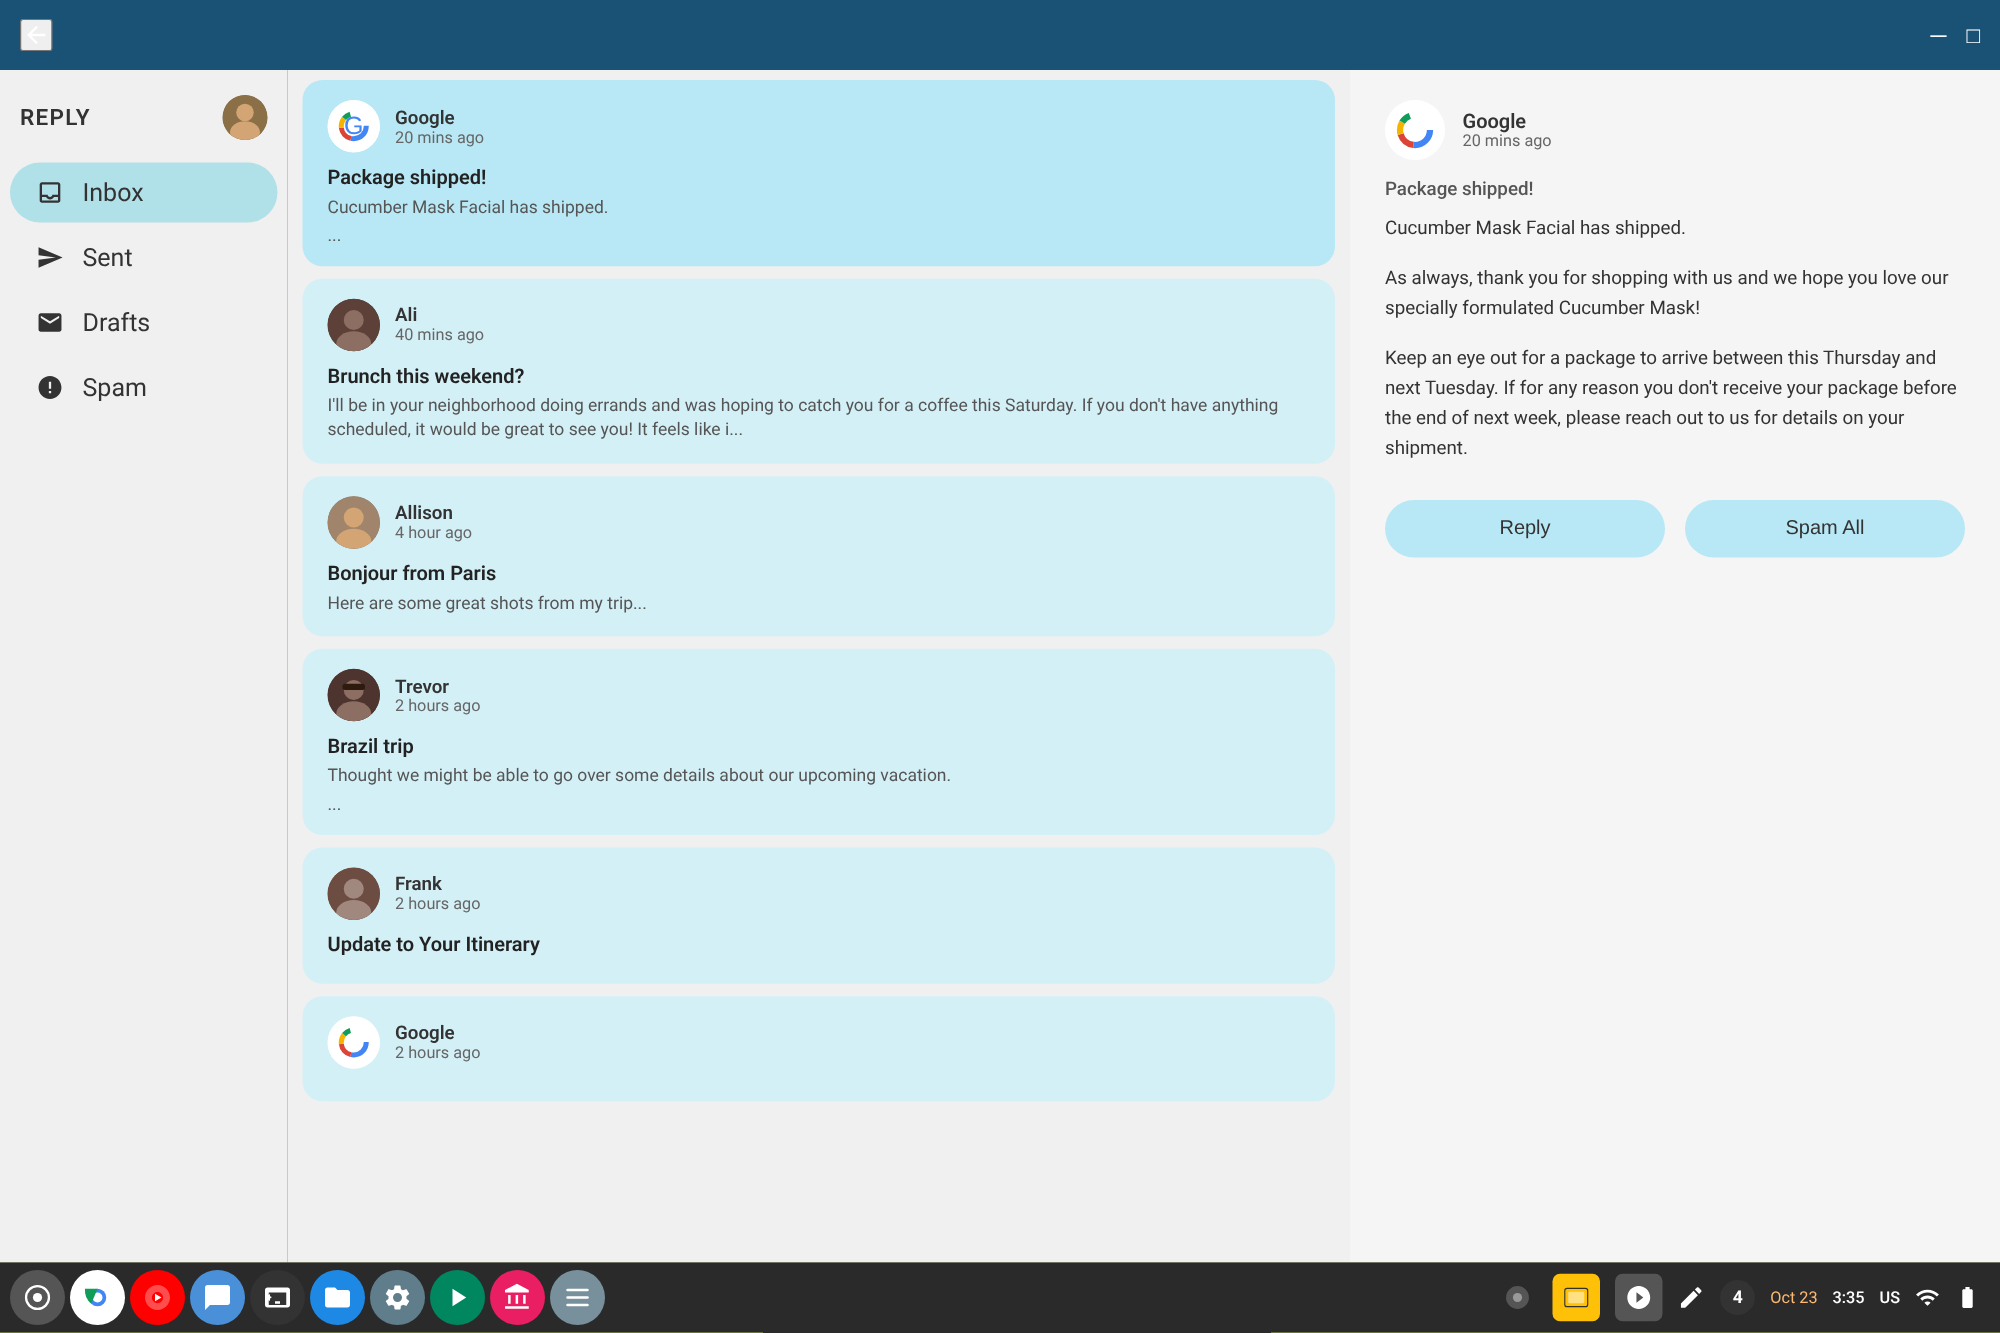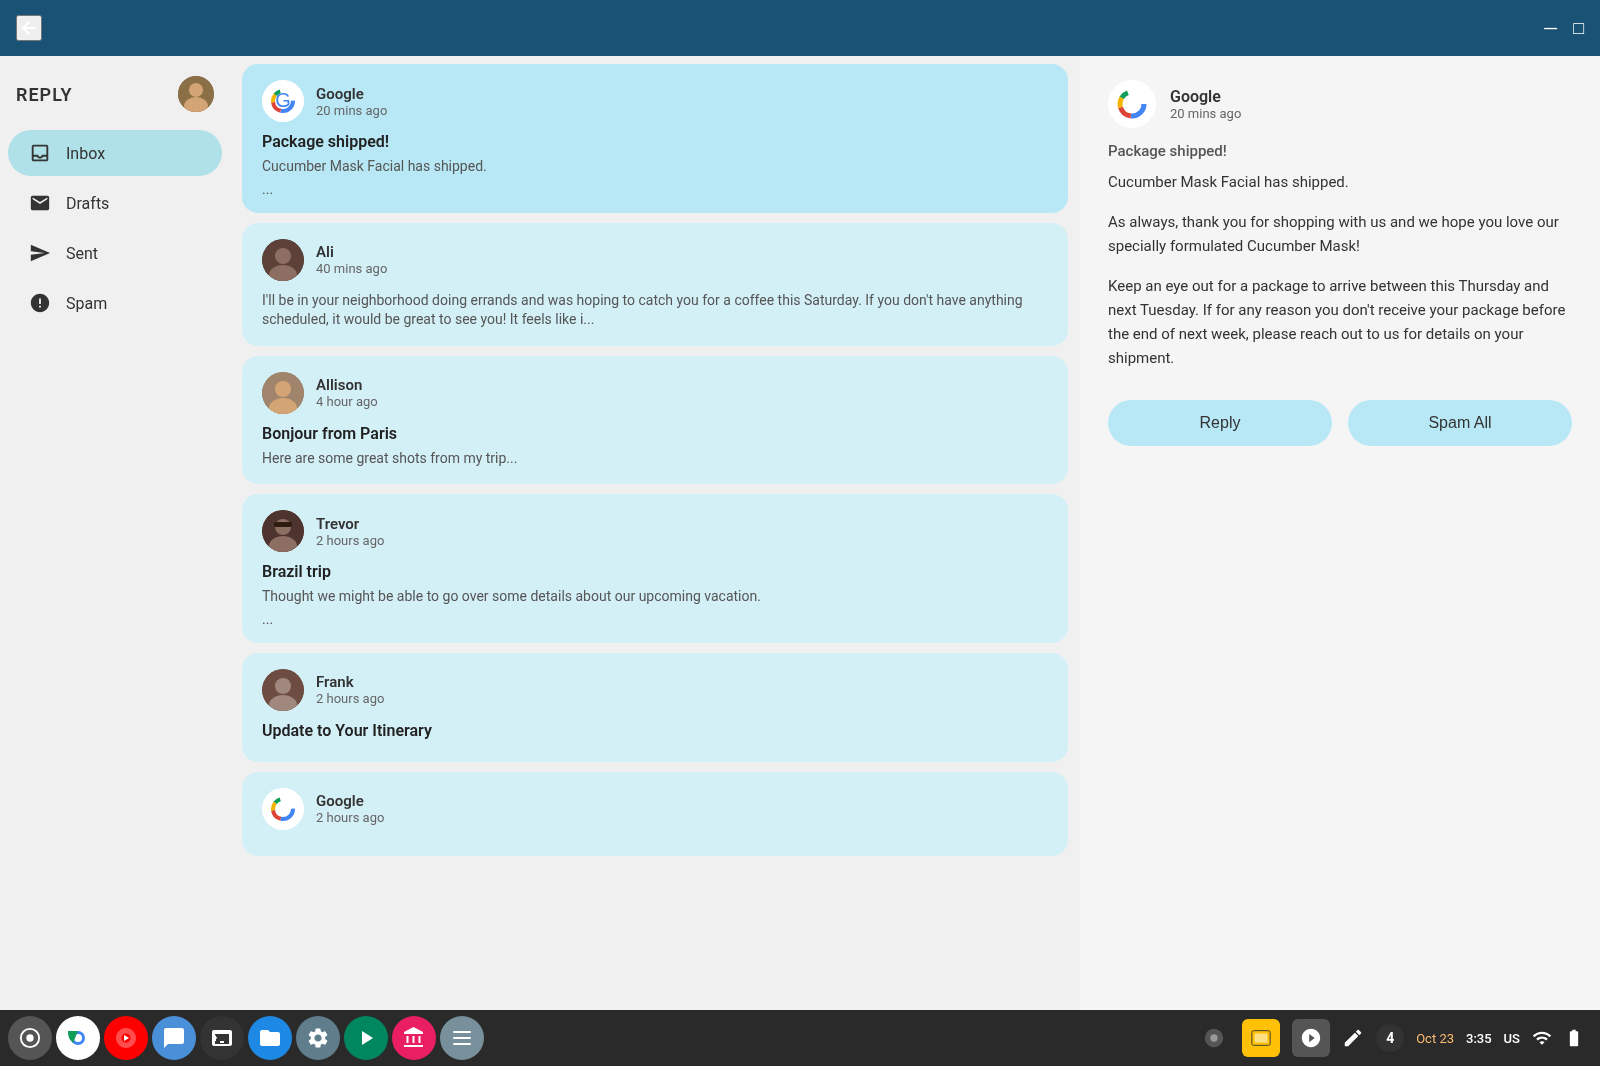--- a/index.html
+++ b/index.html
@@ -91,21 +91,21 @@
       height: 36px;
     }
     .sidebar-item {
       display: flex;
       align-items: center;
       gap: 14px;
       padding: 12px 20px;
       cursor: pointer;
       border-radius: 30px;
       margin: 2px 8px;
-      font-size: 16px;
+      font-size: 20px;
       color: #333;
     }
     .sidebar-item.active {
       background: #b0e0e8;
     }
     .sidebar-item-icon {
       font-size: 20px;
       width: 24px;
       display: flex;
       align-items: center;
@@ -325,33 +325,33 @@
         <svg width="22" height="22" viewBox="0 0 24 24" fill="#333">
           <path d="M19 3H5c-1.1 0-2 .9-2 2v14c0 1.1.9 2 2 2h14c1.1 0 2-.9 2-2V5c0-1.1-.9-2-2-2zm0 16H5v-3h3.56c.69 1.19 1.97 2 3.45 2s2.75-.81 3.45-2H19v3zm0-5h-4.99c0 1.1-.9 2-2.01 2s-2.01-.9-2.01-2H5V5h14v9z"></path>
         </svg>
       </span>
       <span>Inbox</span>
     </div>
 
     <div class="sidebar-item">
       <span class="sidebar-item-icon">
         <svg width="22" height="22" viewBox="0 0 24 24" fill="#333">
+          <path d="M2.01 21L23 12 2.01 3 2 10l15 2-15 2z"></path>
+        </svg>
+      </span>
+      <span>Sent</span>
+    </div>
+
+    <div class="sidebar-item">
+      <span class="sidebar-item-icon">
+        <svg width="22" height="22" viewBox="0 0 24 24" fill="#333">
           <path d="M20 4H4c-1.1 0-2 .9-2 2v12c0 1.1.9 2 2 2h16c1.1 0 2-.9 2-2V6c0-1.1-.9-2-2-2zm0 4l-8 5-8-5V6l8 5 8-5v2z"></path>
         </svg>
       </span>
       <span>Drafts</span>
-    </div>
-
-    <div class="sidebar-item">
-      <span class="sidebar-item-icon">
-        <svg width="22" height="22" viewBox="0 0 24 24" fill="#333">
-          <path d="M2.01 21L23 12 2.01 3 2 10l15 2-15 2z"></path>
-        </svg>
-      </span>
-      <span>Sent</span>
     </div>
 
     <div class="sidebar-item">
       <span class="sidebar-item-icon">
         <svg width="22" height="22" viewBox="0 0 24 24" fill="#333">
           <path d="M12 2C6.48 2 2 6.48 2 12s4.48 10 10 10 10-4.48 10-10S17.52 2 12 2zm1 15h-2v-2h2v2zm0-4h-2V7h2v6z"></path>
         </svg>
       </span>
       <span>Spam</span>
     </div>
@@ -391,20 +391,21 @@
             <circle cx="21" cy="21" r="21" fill="#5D4037"></circle>
             <circle cx="21" cy="17" r="8" fill="#8D6E63"></circle>
             <ellipse cx="21" cy="36" rx="14" ry="10" fill="#8D6E63"></ellipse>
           </svg>
         </div>
         <div>
           <div class="email-sender">Ali</div>
           <div class="email-time">40 mins ago</div>
         </div>
       </div>
+      <div class="email-subject">Brunch this weekend?</div>
       <div class="email-preview">I'll be in your neighborhood doing errands and was hoping to catch you for a coffee this Saturday. If you don't have anything scheduled, it would be great to see you! It feels like i...</div>
     </div>
 
     <div class="email-card">
       <div class="email-card-header">
         <div class="email-avatar allison-avatar">
           <svg width="42" height="42" viewBox="0 0 42 42">
             <circle cx="21" cy="21" r="21" fill="#A0856C"></circle>
             <circle cx="21" cy="17" r="8" fill="#D4A574"></circle>
             <ellipse cx="21" cy="36" rx="14" ry="10" fill="#D4A574"></ellipse>

